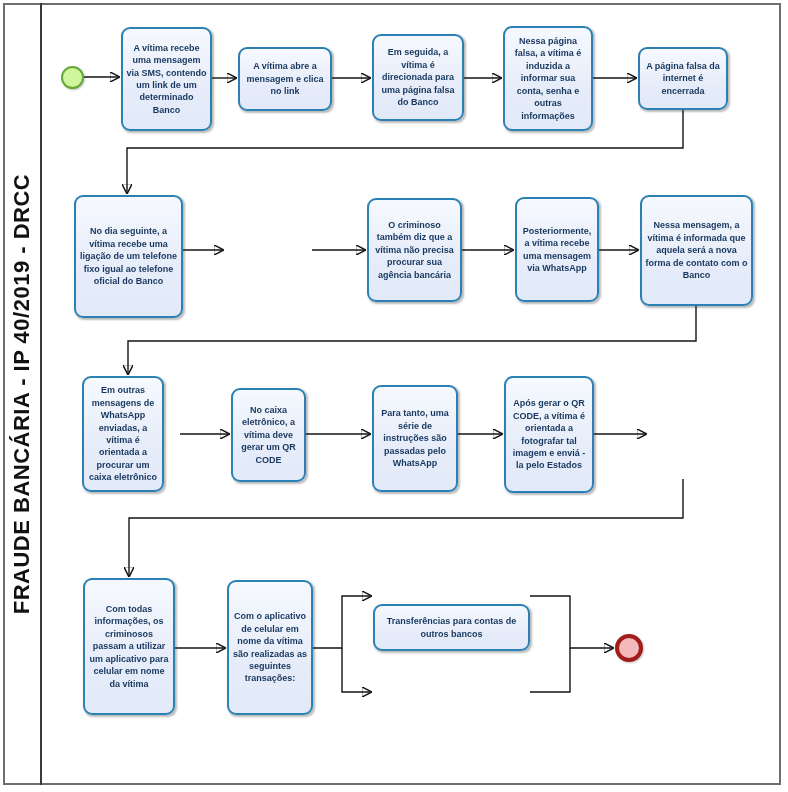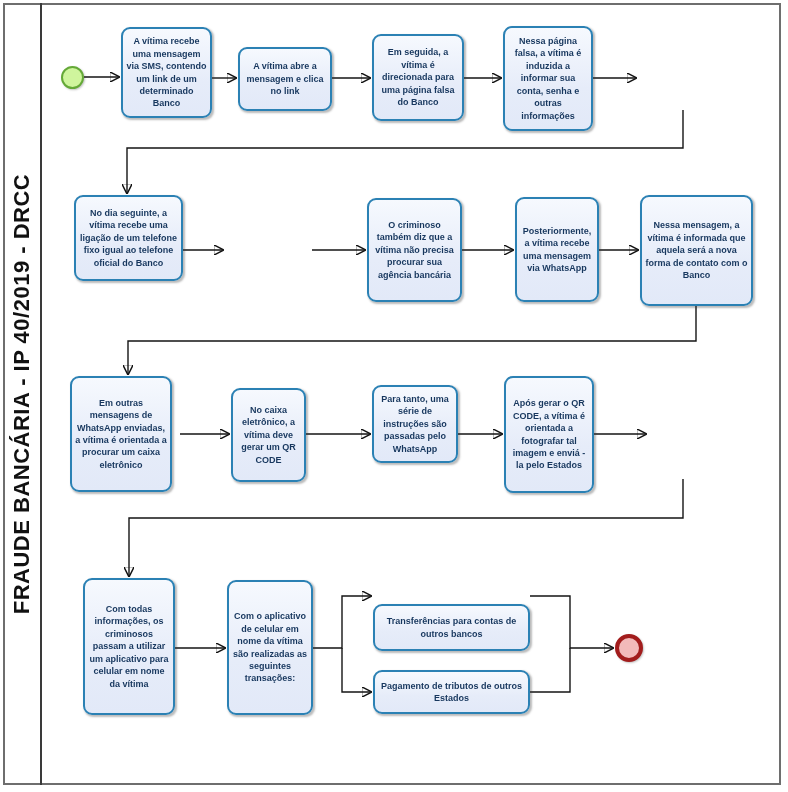--- a/index.html
+++ b/index.html
@@ -55,67 +55,67 @@
     <path d="M683 479 V518 H129 V576" marker-end="url(#arrow)"></path>
     <path d="M175 648 H225" marker-end="url(#arrow)"></path>
     <path d="M313 648 H342 V596 H371" marker-end="url(#arrow)"></path>
     <path d="M342 648 V692 H371" marker-end="url(#arrow)"></path>
     <path d="M530 692 H570 V648"></path>
     <path d="M530 596 H570 V648 H613" marker-end="url(#arrow)"></path>
   </svg>
 
   <div class="event event-start"></div>
 
-  <div class="task" style="left:121px;top:27px;width:91px;height:91px">
+  <div class="task" style="left:121px;top:27px;width:91px;height:104px">
       <span class="task-text">A vítima recebe uma mensagem via SMS, contendo um link de um determinado Banco</span>
     </div>
   <div class="task" style="left:238px;top:47px;width:94px;height:64px">
       <span class="task-text">A vítima abre a mensagem e clica no link</span>
     </div>
   <div class="task" style="left:372px;top:34px;width:92px;height:87px">
       <span class="task-text">Em seguida, a vítima é direcionada para uma página falsa do Banco</span>
     </div>
   <div class="task" style="left:503px;top:26px;width:90px;height:105px">
       <span class="task-text">Nessa página falsa, a vítima é induzida a informar sua conta, senha e outras informações</span>
     </div>
+  <div class="task" style="left:638px;top:47px;width:90px;height:63px">
+      <span class="task-text">A página falsa da internet é encerrada</span>
+    </div>
 
-  <div class="task" style="left:74px;top:195px;width:109px;height:86px">
+  <div class="task" style="left:74px;top:195px;width:109px;height:123px">
       <span class="task-text">No dia seguinte, a vítima recebe uma ligação de um telefone fixo igual ao telefone oficial do Banco</span>
     </div>
   <div class="task" style="left:367px;top:198px;width:95px;height:104px">
       <span class="task-text">O criminoso também diz que a vítima não precisa procurar sua agência bancária</span>
     </div>
   <div class="task" style="left:515px;top:197px;width:84px;height:105px">
       <span class="task-text">Posteriormente, a vítima recebe uma mensagem via WhatsApp</span>
     </div>
   <div class="task" style="left:640px;top:195px;width:113px;height:111px">
       <span class="task-text">Nessa mensagem, a vítima é informada que aquela será a nova forma de contato com o Banco</span>
     </div>
 
-  <div class="task" style="left:70px;top:376px;width:102px;height:116px">
+  <div class="task" style="left:82px;top:376px;width:82px;height:116px">
       <span class="task-text">Em outras mensagens de WhatsApp enviadas, a vítima é orientada a procurar um caixa eletrônico</span>
     </div>
   <div class="task" style="left:231px;top:388px;width:75px;height:94px">
       <span class="task-text">No caixa eletrônico, a vítima deve gerar um QR CODE</span>
     </div>
-  <div class="task" style="left:372px;top:385px;width:86px;height:78px">
+  <div class="task" style="left:372px;top:385px;width:86px;height:107px">
       <span class="task-text">Para tanto, uma série de instruções são passadas pelo WhatsApp</span>
     </div>
   <div class="task" style="left:504px;top:376px;width:90px;height:117px">
       <span class="task-text">Após gerar o QR CODE, a vítima é orientada a fotografar tal imagem e enviá -la pelo Estados</span>
     </div>
 
   <div class="task" style="left:83px;top:578px;width:92px;height:137px">
       <span class="task-text">Com todas informações, os criminosos passam a utilizar um aplicativo para celular em nome da vítima</span>
     </div>
   <div class="task" style="left:227px;top:580px;width:86px;height:135px">
       <span class="task-text">Com o aplicativo de celular em nome da vítima são realizadas as seguintes transações:</span>
     </div>
   <div class="task" style="left:373px;top:604px;width:157px;height:47px">
       <span class="task-text">Transferências para contas de outros bancos</span>
     </div>
-  <div class="task" style="left:373px;top:670px;width:157px;height:44px">
-      <span class="task-text">Pagamento de tributos de outros Estados</span>
-    </div>
 
   <div class="event event-end"></div>
 
 </div>
 
 </body></html>

